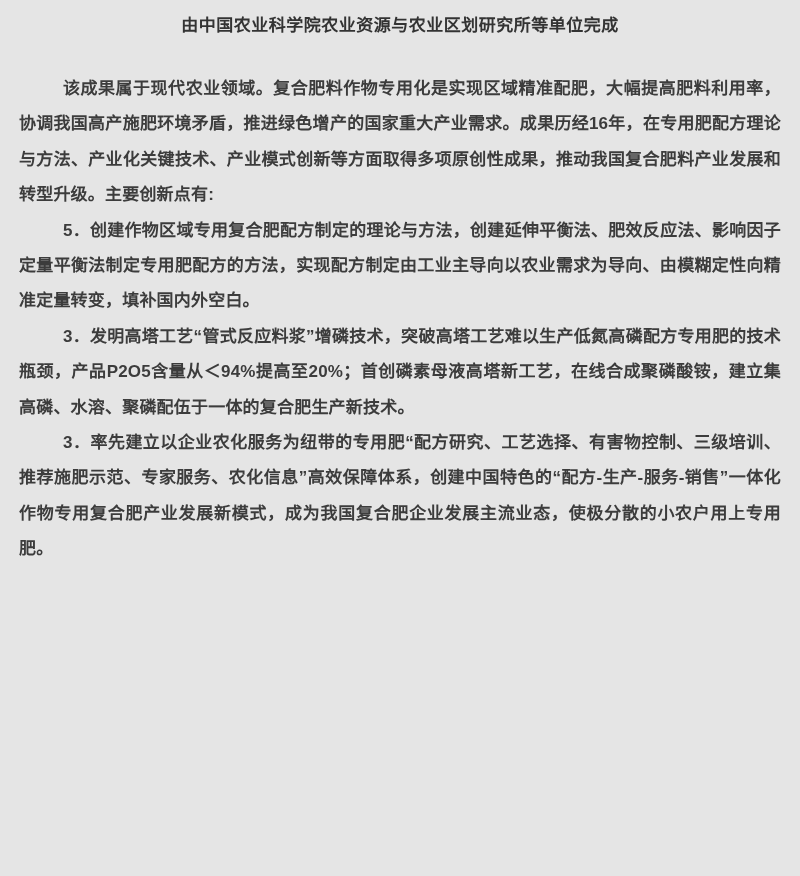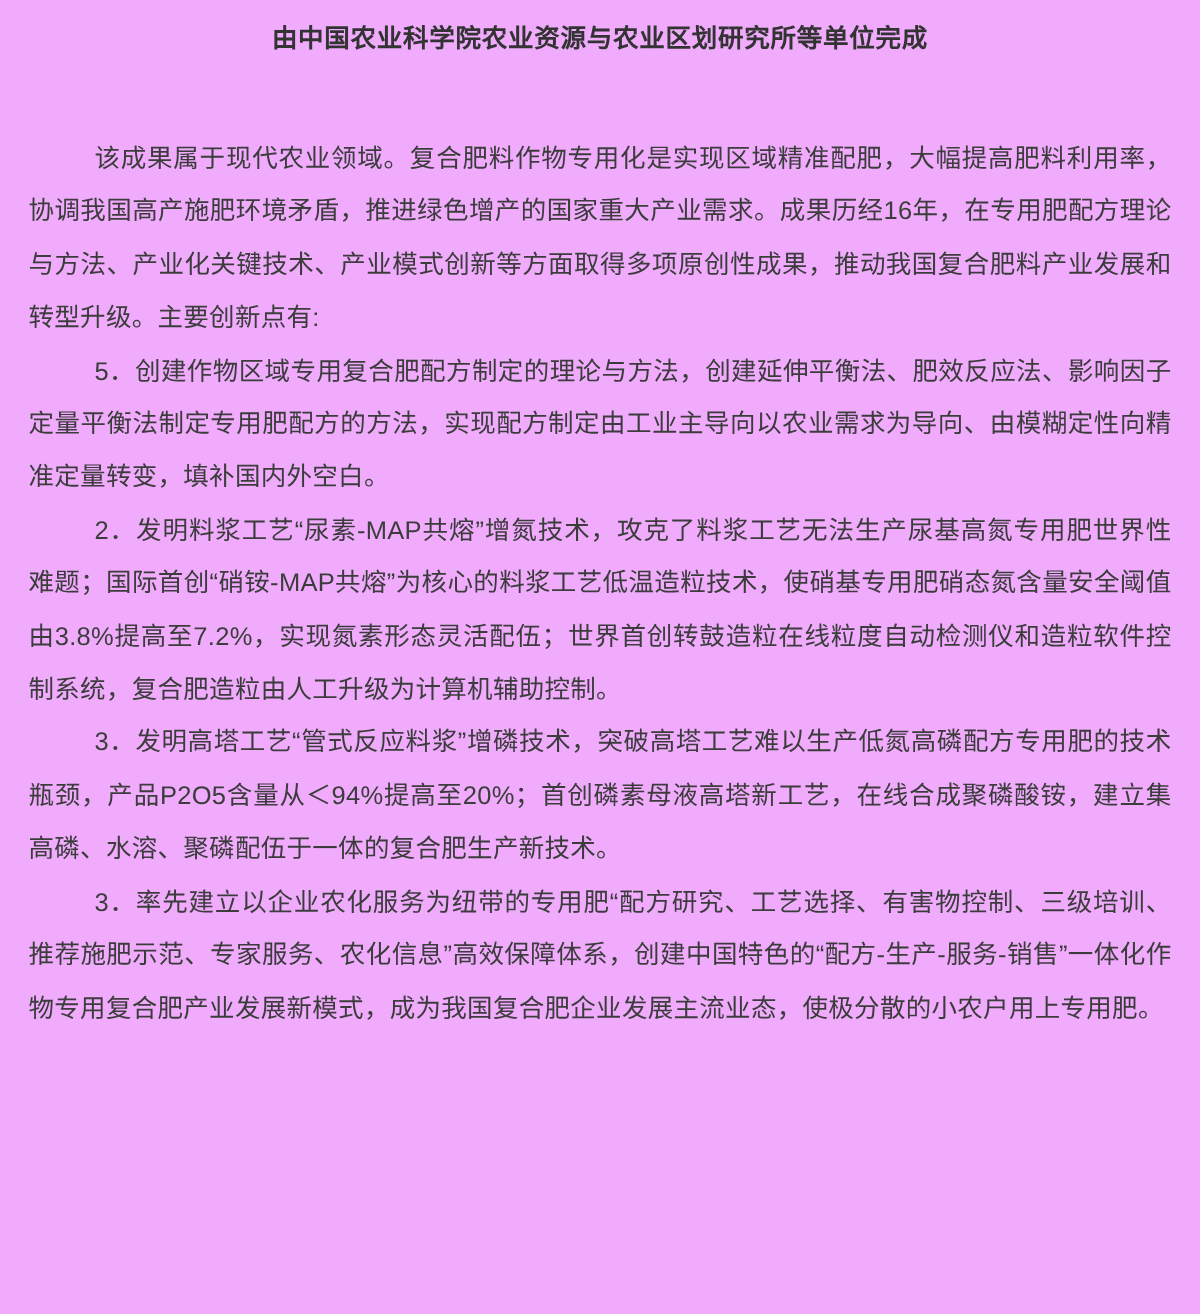--- a/index.html
+++ b/index.html
@@ -11,33 +11,34 @@
     width: 800px;
     height: 876px;
     overflow: hidden;
     font-family: "Liberation Sans", "DejaVu Sans", sans-serif;
   }
   .page {
     box-sizing: border-box;
     width: 800px;
     height: 876px;
     padding: 14px 19px 0 19px;
-    background: #f0abfc;
+    background: #e5e5e5;
   }
   .doc-title {
     margin: 0;
     font-size: 17px;
     font-weight: 700;
     line-height: 24px;
     text-align: center;
     color: #333333;
     letter-spacing: 0.5px;
   }
   .doc-body {
-    margin-top: 50px;
+    margin-top: 33px;
+    font-weight: bold;
   }
   .para {
     margin: 0;
     font-size: 17px;
     line-height: 35.4px;
     color: #3c3c3c;
     text-align: justify;
     text-justify: inter-character;
     text-indent: 44px;
     letter-spacing: 0.2px;
@@ -46,17 +47,16 @@
 </style>
 </head>
 <body>
 
 <main class="page">
   <h1 class="doc-title">由中国农业科学院农业资源与农业区划研究所等单位完成</h1>
 
   <section class="doc-body">
     <p class="para">该成果属于现代农业领域。复合肥料作物专用化是实现区域精准配肥，大幅提高肥料利用率，协调我国高产施肥环境矛盾，推进绿色增产的国家重大产业需求。成果历经16年，在专用肥配方理论与方法、产业化关键技术、产业模式创新等方面取得多项原创性成果，推动我国复合肥料产业发展和转型升级。主要创新点有:</p>
     <p class="para">5．创建作物区域专用复合肥配方制定的理论与方法，创建延伸平衡法、肥效反应法、影响因子定量平衡法制定专用肥配方的方法，实现配方制定由工业主导向以农业需求为导向、由模糊定性向精准定量转变，填补国内外空白。</p>
-    <p class="para">2．发明料浆工艺“尿素-MAP共熔”增氮技术，攻克了料浆工艺无法生产尿基高氮专用肥世界性难题；国际首创“硝铵-MAP共熔”为核心的料浆工艺低温造粒技术，使硝基专用肥硝态氮含量安全阈值由3.8%提高至7.2%，实现氮素形态灵活配伍；世界首创转鼓造粒在线粒度自动检测仪和造粒软件控制系统，复合肥造粒由人工升级为计算机辅助控制。</p>
     <p class="para">3．发明高塔工艺“管式反应料浆”增磷技术，突破高塔工艺难以生产低氮高磷配方专用肥的技术瓶颈，产品P2O5含量从＜94%提高至20%；首创磷素母液高塔新工艺，在线合成聚磷酸铵，建立集高磷、水溶、聚磷配伍于一体的复合肥生产新技术。</p>
     <p class="para">3．率先建立以企业农化服务为纽带的专用肥“配方研究、工艺选择、有害物控制、三级培训、推荐施肥示范、专家服务、农化信息”高效保障体系，创建中国特色的“配方-生产-服务-销售”一体化作物专用复合肥产业发展新模式，成为我国复合肥企业发展主流业态，使极分散的小农户用上专用肥。</p>
   </section>
 </main>
 
 </body></html>

